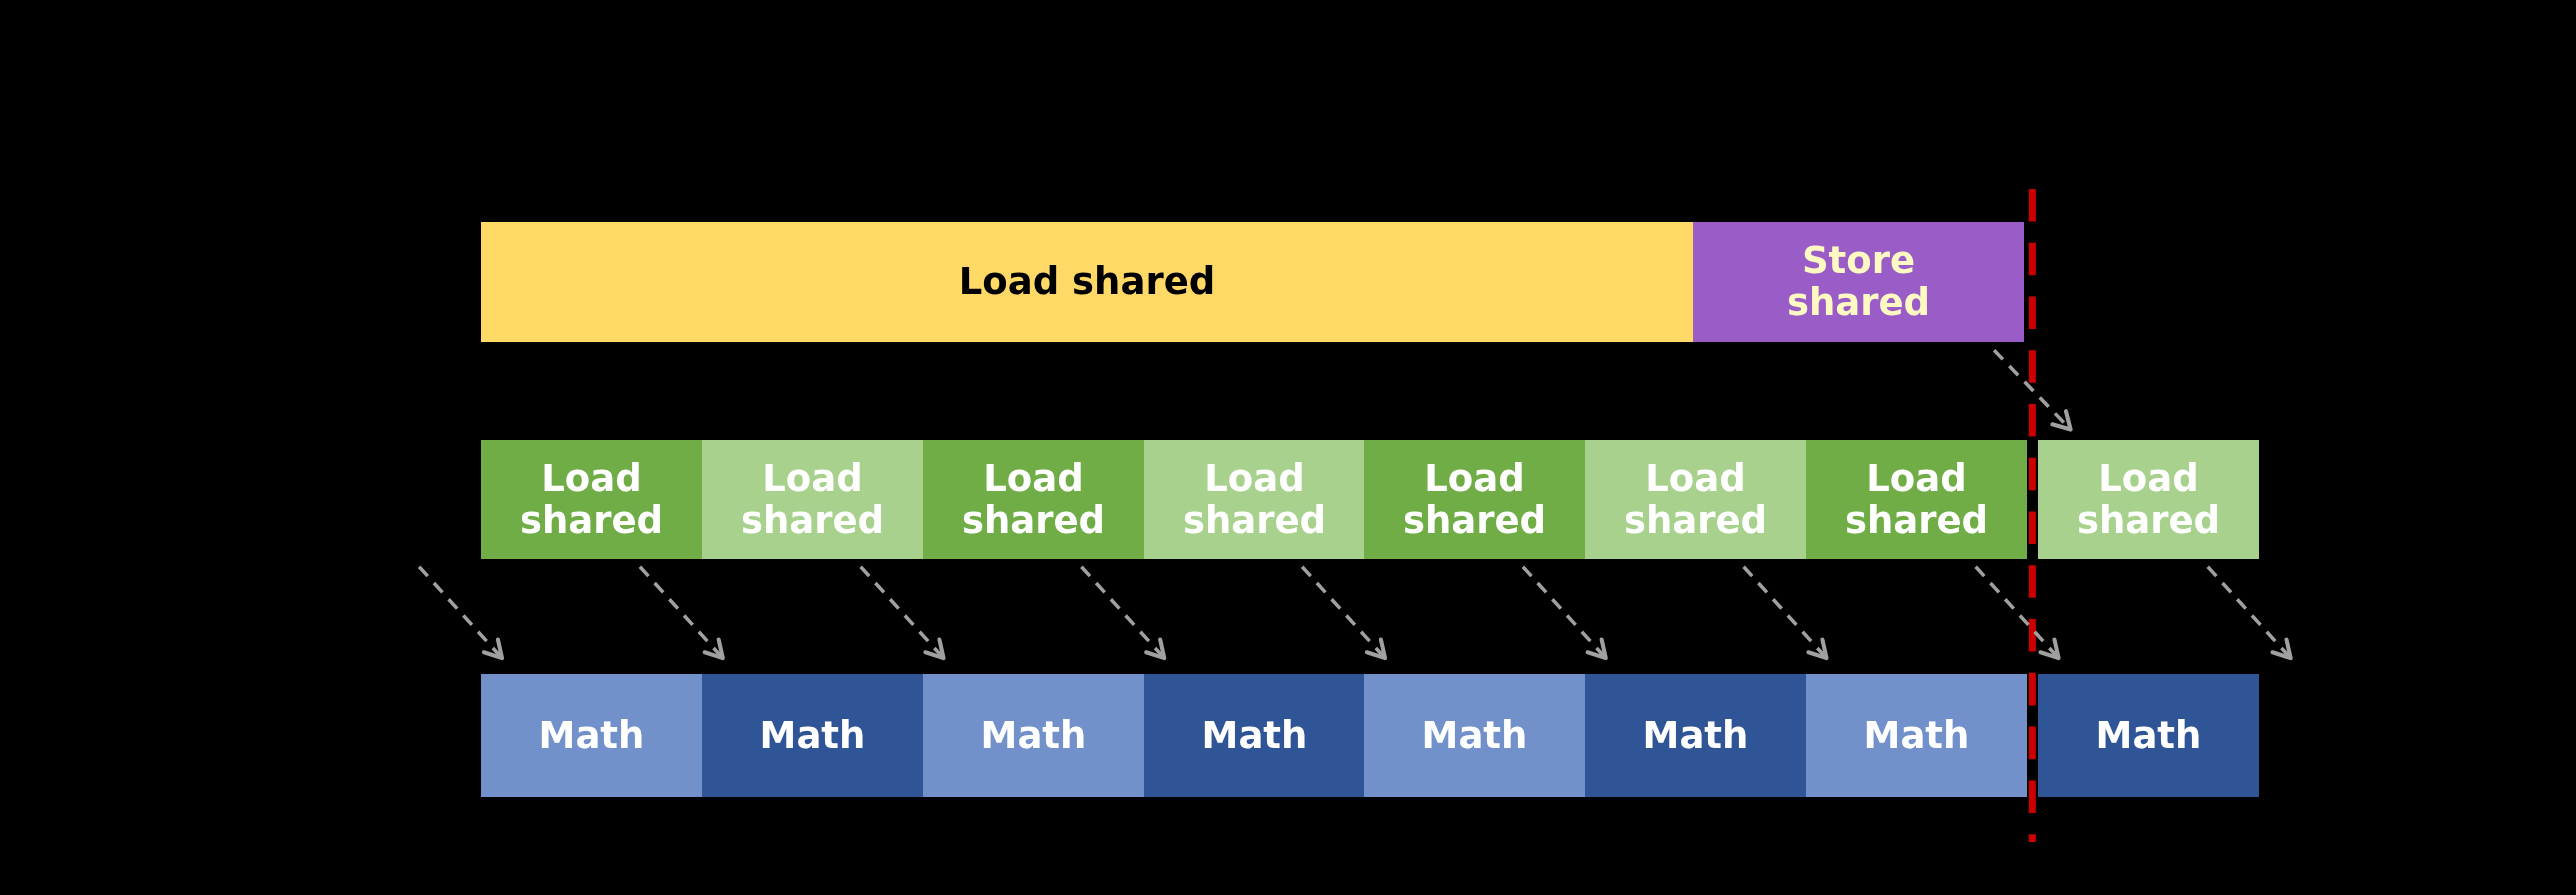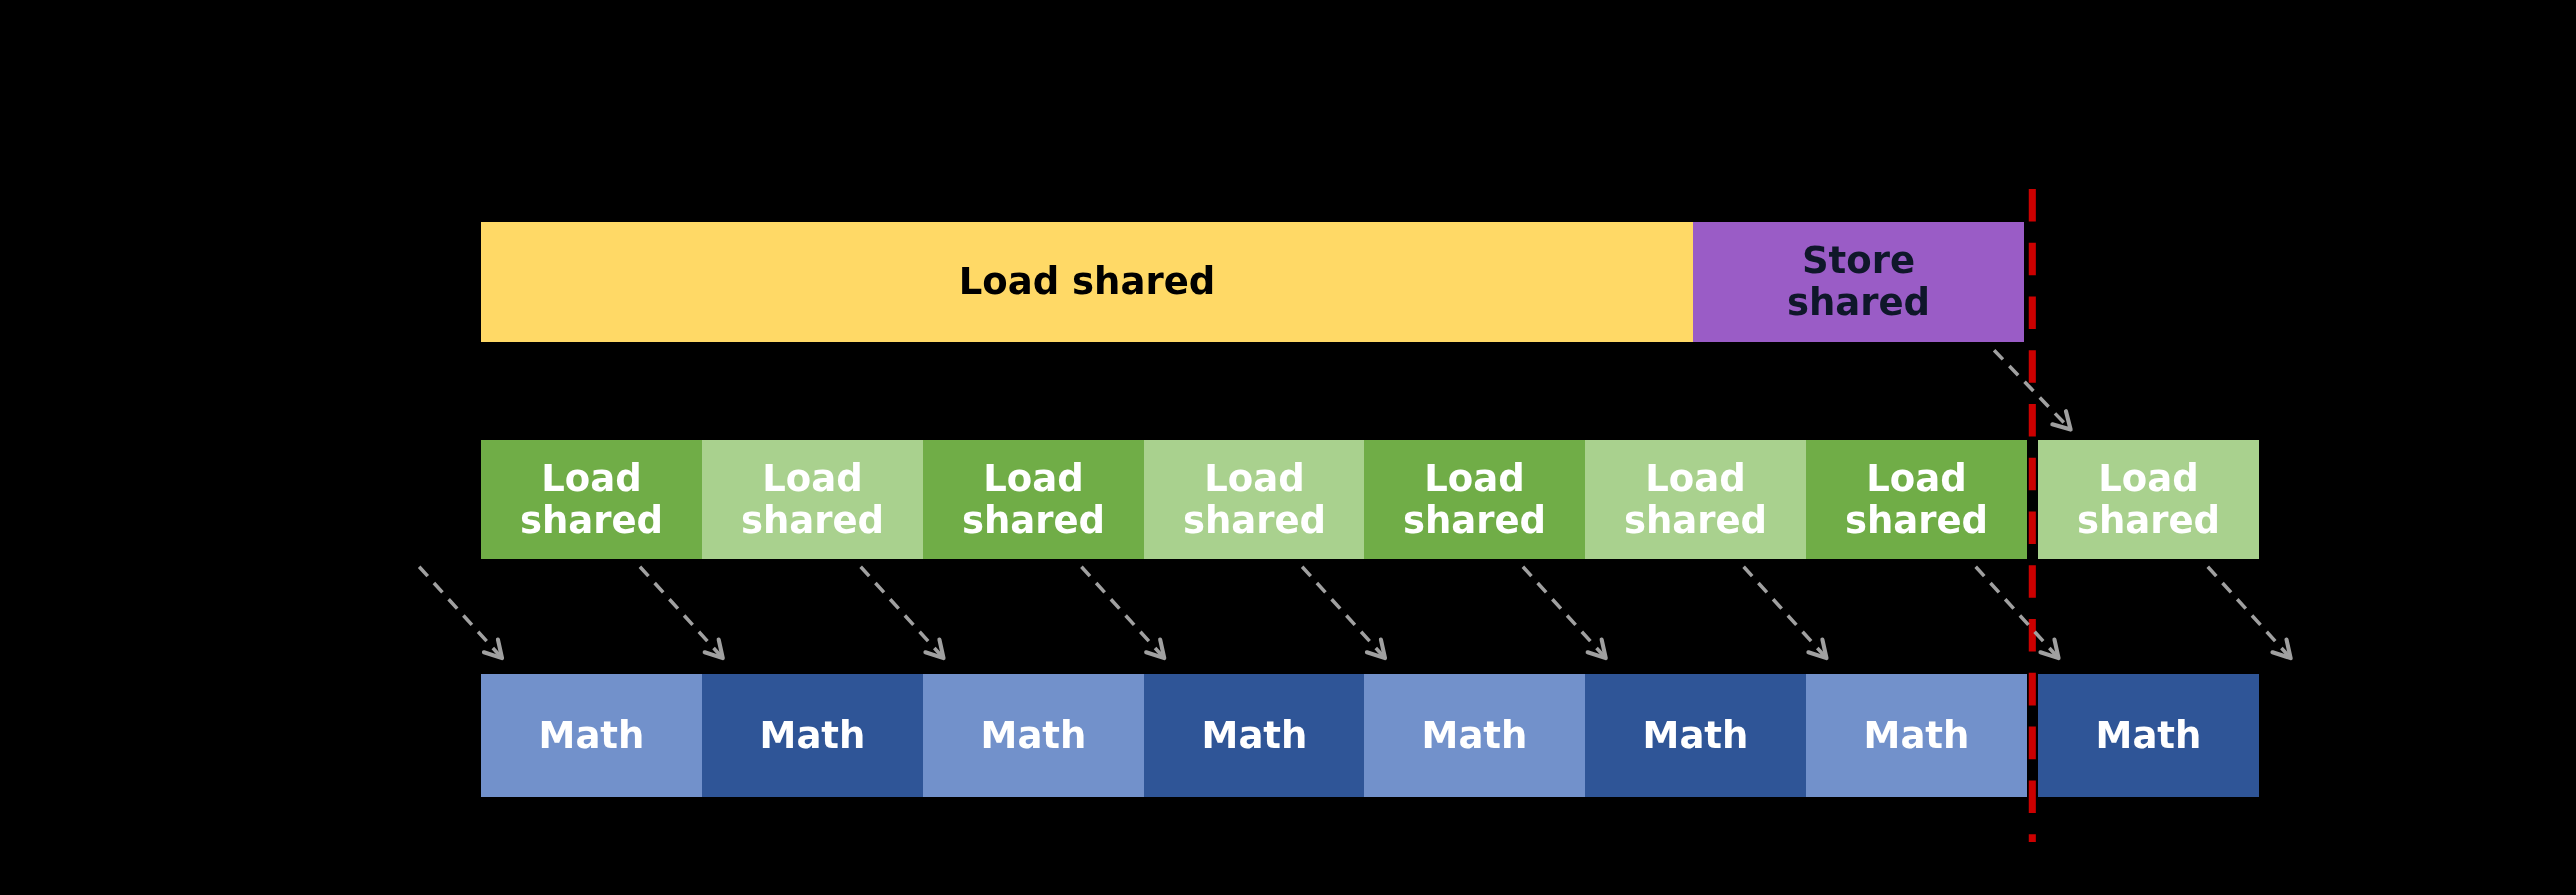--- a/index.html
+++ b/index.html
@@ -70,21 +70,21 @@
         <line x1="2152" y1="801" x2="2268" y2="929" stroke="#a0a0a0" stroke-width="5" stroke-dasharray="18 13" marker-end="url(#arrow-head)"></line>
         <line x1="2464" y1="801" x2="2580" y2="929" stroke="#a0a0a0" stroke-width="5" stroke-dasharray="18 13" marker-end="url(#arrow-head)"></line>
         <line x1="2792" y1="801" x2="2908" y2="929" stroke="#a0a0a0" stroke-width="5" stroke-dasharray="18 13" marker-end="url(#arrow-head)"></line>
         <line x1="3120" y1="801" x2="3236" y2="929" stroke="#a0a0a0" stroke-width="5" stroke-dasharray="18 13" marker-end="url(#arrow-head)"></line>
         <line x1="2818" y1="495" x2="2925" y2="606" stroke="#a0a0a0" stroke-width="5" stroke-dasharray="18 13" marker-end="url(#arrow-head)"></line>
       </g>
   </svg>
 
   <div class="box yellow" style="background: rgb(255, 217, 102); color: rgb(0, 0, 0);">Load shared</div>
 
-  <div class="box purple" style="background: rgb(154, 92, 198); color: #0f172a;">Store
+  <div class="box purple" style="background: rgb(154, 92, 198); color: #fef9c3;">Store
 shared</div>
 
   <div id="green-row">
       <div class="box" style="left: 481px; top: 440px; width: 221px; height: 119px; background: rgb(112, 173, 71); color: rgb(255, 255, 255);">Load
 shared</div>
       <div class="box" style="left: 702px; top: 440px; width: 221px; height: 119px; background: rgb(169, 209, 142); color: rgb(255, 255, 255);">Load
 shared</div>
       <div class="box" style="left: 923px; top: 440px; width: 221px; height: 119px; background: rgb(112, 173, 71); color: rgb(255, 255, 255);">Load
 shared</div>
       <div class="box" style="left: 1144px; top: 440px; width: 221px; height: 119px; background: rgb(169, 209, 142); color: rgb(255, 255, 255);">Load

